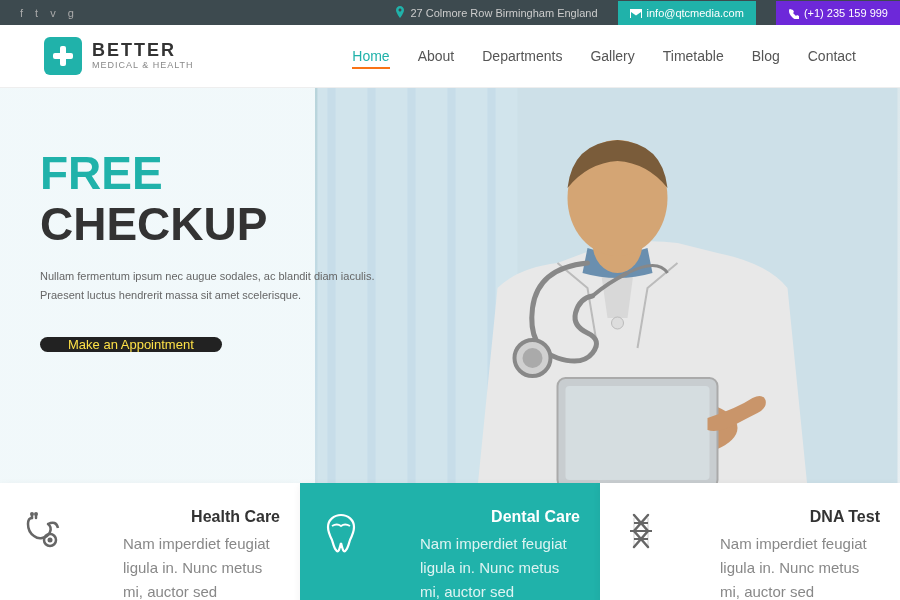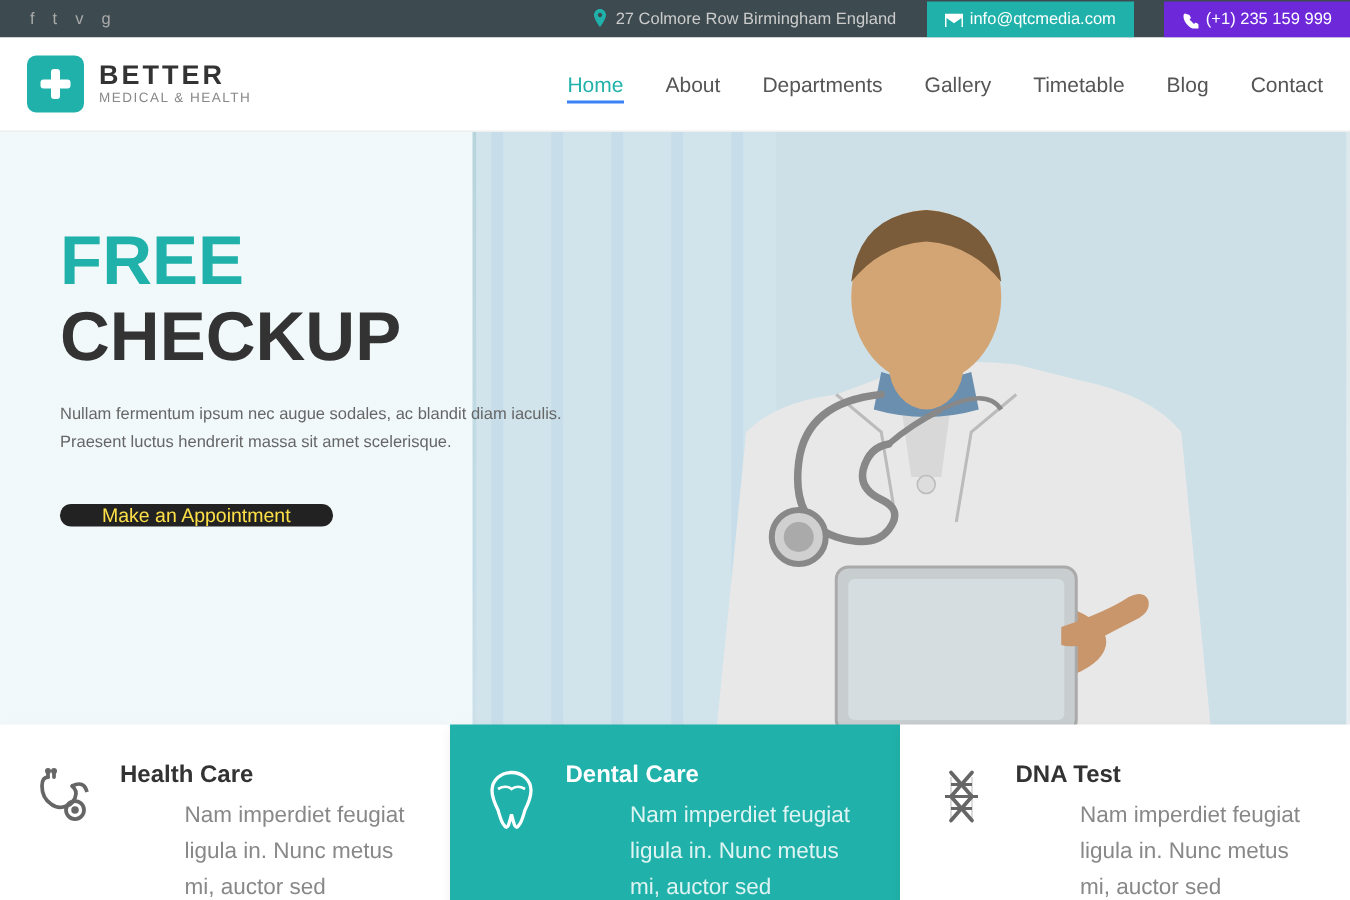--- a/index.html
+++ b/index.html
@@ -21,21 +21,21 @@
     .top-bar-right span { display: flex; align-items: center; gap: 5px; font-size: 11px; }
     .top-bar-right .teal-bg { background: #20b2aa; padding: 6px 12px; color: white; margin: -6px 0; }
     .top-bar-right .phone-bg { background: #6d28d9; padding: 6px 12px; color: white; margin: -6px -20px -6px 0; }
 
     
     .header {
       background: white;
       display: flex;
       align-items: center;
       justify-content: space-between;
-      padding: 12px 18px;
+      padding: 12px 44px;
       border-bottom: 1px solid #eee;
       position: relative;
       z-index: 10;
     }
     .logo { display: flex; align-items: center; gap: 10px; }
     .logo-icon {
       width: 38px; height: 38px;
       background: #20b2aa;
       border-radius: 6px;
       display: flex; align-items: center; justify-content: center;
@@ -47,21 +47,21 @@
     nav { display: flex; gap: 28px; align-items: center; }
     nav a {
       text-decoration: none;
       color: #555;
       font-size: 14px;
       font-weight: 500;
       padding: 5px 0;
     }
     nav a.active {
       color: #20b2aa;
-      border-bottom: 2px solid #3b82f6;
+      border-bottom: 2px solid #f97316;
       padding-bottom: 3px;
     }
 
     
     .hero {
       position: relative;
       height: 400px;
       overflow: hidden;
       background: linear-gradient(to right, rgba(240,248,250,0.92) 45%, rgba(200,230,240,0.3) 100%);
     }
@@ -130,20 +130,21 @@
       flex-shrink: 0;
       margin-top: 2px;
       color: #555;
     }
     .card.teal .card-icon { color: white; }
     .card-content h3 {
       font-size: 16px;
       font-weight: 700;
       color: #333;
       margin-bottom: 6px;
+      text-align: right;
     }
     .card.teal .card-content h3 { color: white; }
     .card-content p {
       font-size: 15px;
       color: #888;
       line-height: 1.6;
       margin-left: 43px;
     }
     .card.teal .card-content p { color: rgba(255,255,255,0.85); }
 

